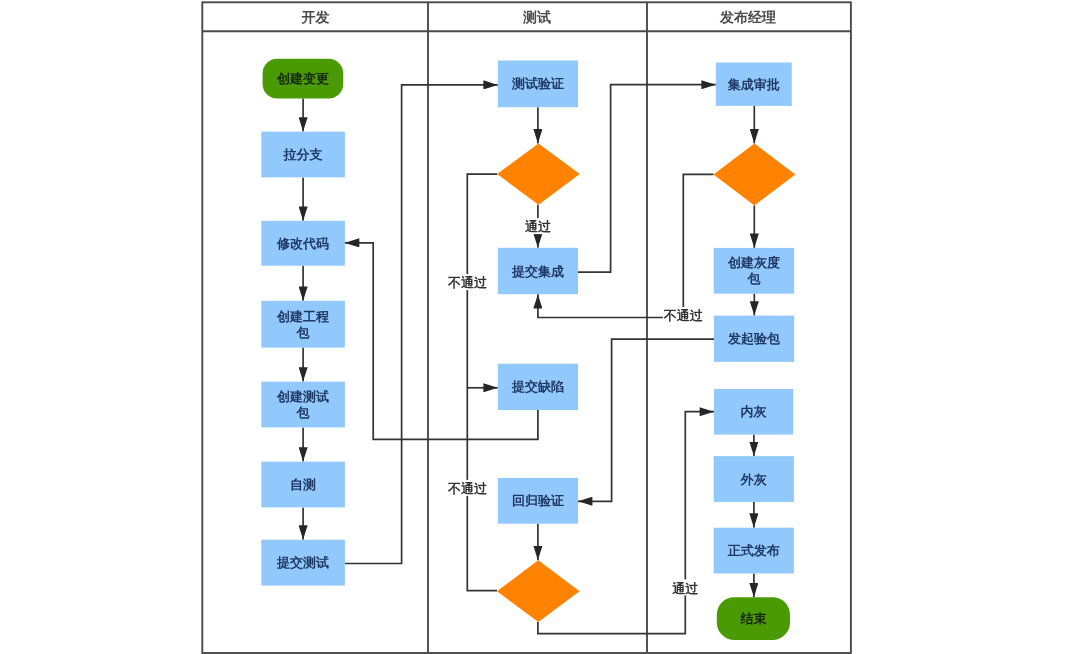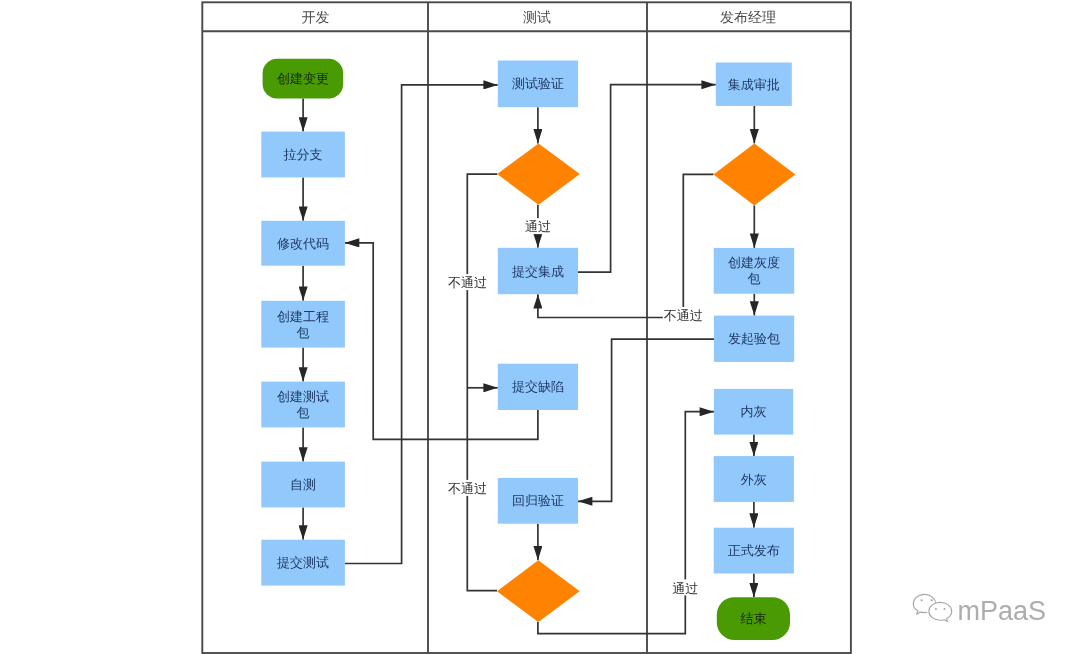--- a/index.html
+++ b/index.html
@@ -1,19 +1,19 @@
 <!DOCTYPE html>
 <html><head>
 <meta charset="utf-8">
 <title>Swimlane Flowchart</title>
 <style>
   html,body{margin:0;padding:0;}
   body{width:1080px;height:654px;background:#ffffff;overflow:hidden;
        font-family:"Liberation Sans",sans-serif;}
-  #stage{position:relative;width:908px;height:654px;}
+  #stage{position:relative;width:908px;height:654px;font-weight:bold;}
   svg{display:block;}
   .node-label{font-size:13px;fill:#1f3864;}
   .edge-label{font-size:13px;fill:#333333;}
   .lane-label{font-size:14px;fill:#4a4a4a;}
   #stage > svg{position:absolute;left:0;top:0;}
   #watermark{position:absolute;left:908px;top:592.6px;}
 </style>
 </head>
 <body>
 
@@ -154,26 +154,13 @@
         <text x="467.4" y="287.20000000000005" text-anchor="middle" class="edge-label">不通过</text>
         <rect x="446.9" y="479.9" width="41" height="16" fill="#ffffff"></rect>
         <text x="467.4" y="493" text-anchor="middle" class="edge-label">不通过</text>
         <rect x="662.8" y="307" width="41" height="16" fill="#ffffff"></rect>
         <text x="683.3" y="320.1" text-anchor="middle" class="edge-label">不通过</text>
         <rect x="671.3" y="579.4" width="28" height="16" fill="#ffffff"></rect>
         <text x="685.3" y="592.5" text-anchor="middle" class="edge-label">通过</text>
       </g>
     </svg>
 
-<div id="watermark">
-  <svg width="145" height="40" viewBox="0 0 145 40">
-    <g transform="translate(0,-2.2)" fill="none" stroke="#a8a8a8" stroke-width="1.15" stroke-linecap="round" stroke-linejoin="round">
-      <path d="M18.9 21.5a12.6 12.6 0 0 1-2.5.25c-1.3 0-2.6-.17-3.8-.48l-3.9 2.15 1.2-3.25C7.2 18.5 5.3 15.9 5.3 13 5.3 7.8 10.2 3.6 16.4 3.6c5.6 0 10.3 3.5 11.2 8.1"></path>
-      <ellipse cx="13.6" cy="9.5" rx="1.1" ry="0.95" fill="#a8a8a8" stroke="none"></ellipse>
-      <ellipse cx="23.7" cy="9.5" rx="1.1" ry="0.95" fill="#a8a8a8" stroke="none"></ellipse>
-      <path d="M32.2 11.5c-6.2 0-11.3 4-11.3 8.95 0 4.95 5.1 8.95 11.3 8.95 1.35 0 2.65-.18 3.85-.52l3.6 1.92-1.1-2.95c3.1-1.63 5.15-4.35 5.15-7.4 0-4.95-5.2-8.95-11.5-8.95z" fill="#ffffff"></path>
-      <ellipse cx="27.9" cy="18.2" rx="1.05" ry="0.9" fill="#a8a8a8" stroke="none"></ellipse>
-      <ellipse cx="36.5" cy="18.2" rx="1.05" ry="0.9" fill="#a8a8a8" stroke="none"></ellipse>
-    </g>
-    <text x="49.5" y="27.2" style="font-size:27px;fill:#adadad;font-family:'Liberation Sans',sans-serif;">mPaaS</text>
-  </svg>
-</div>
 </div>
 
 </body></html>

